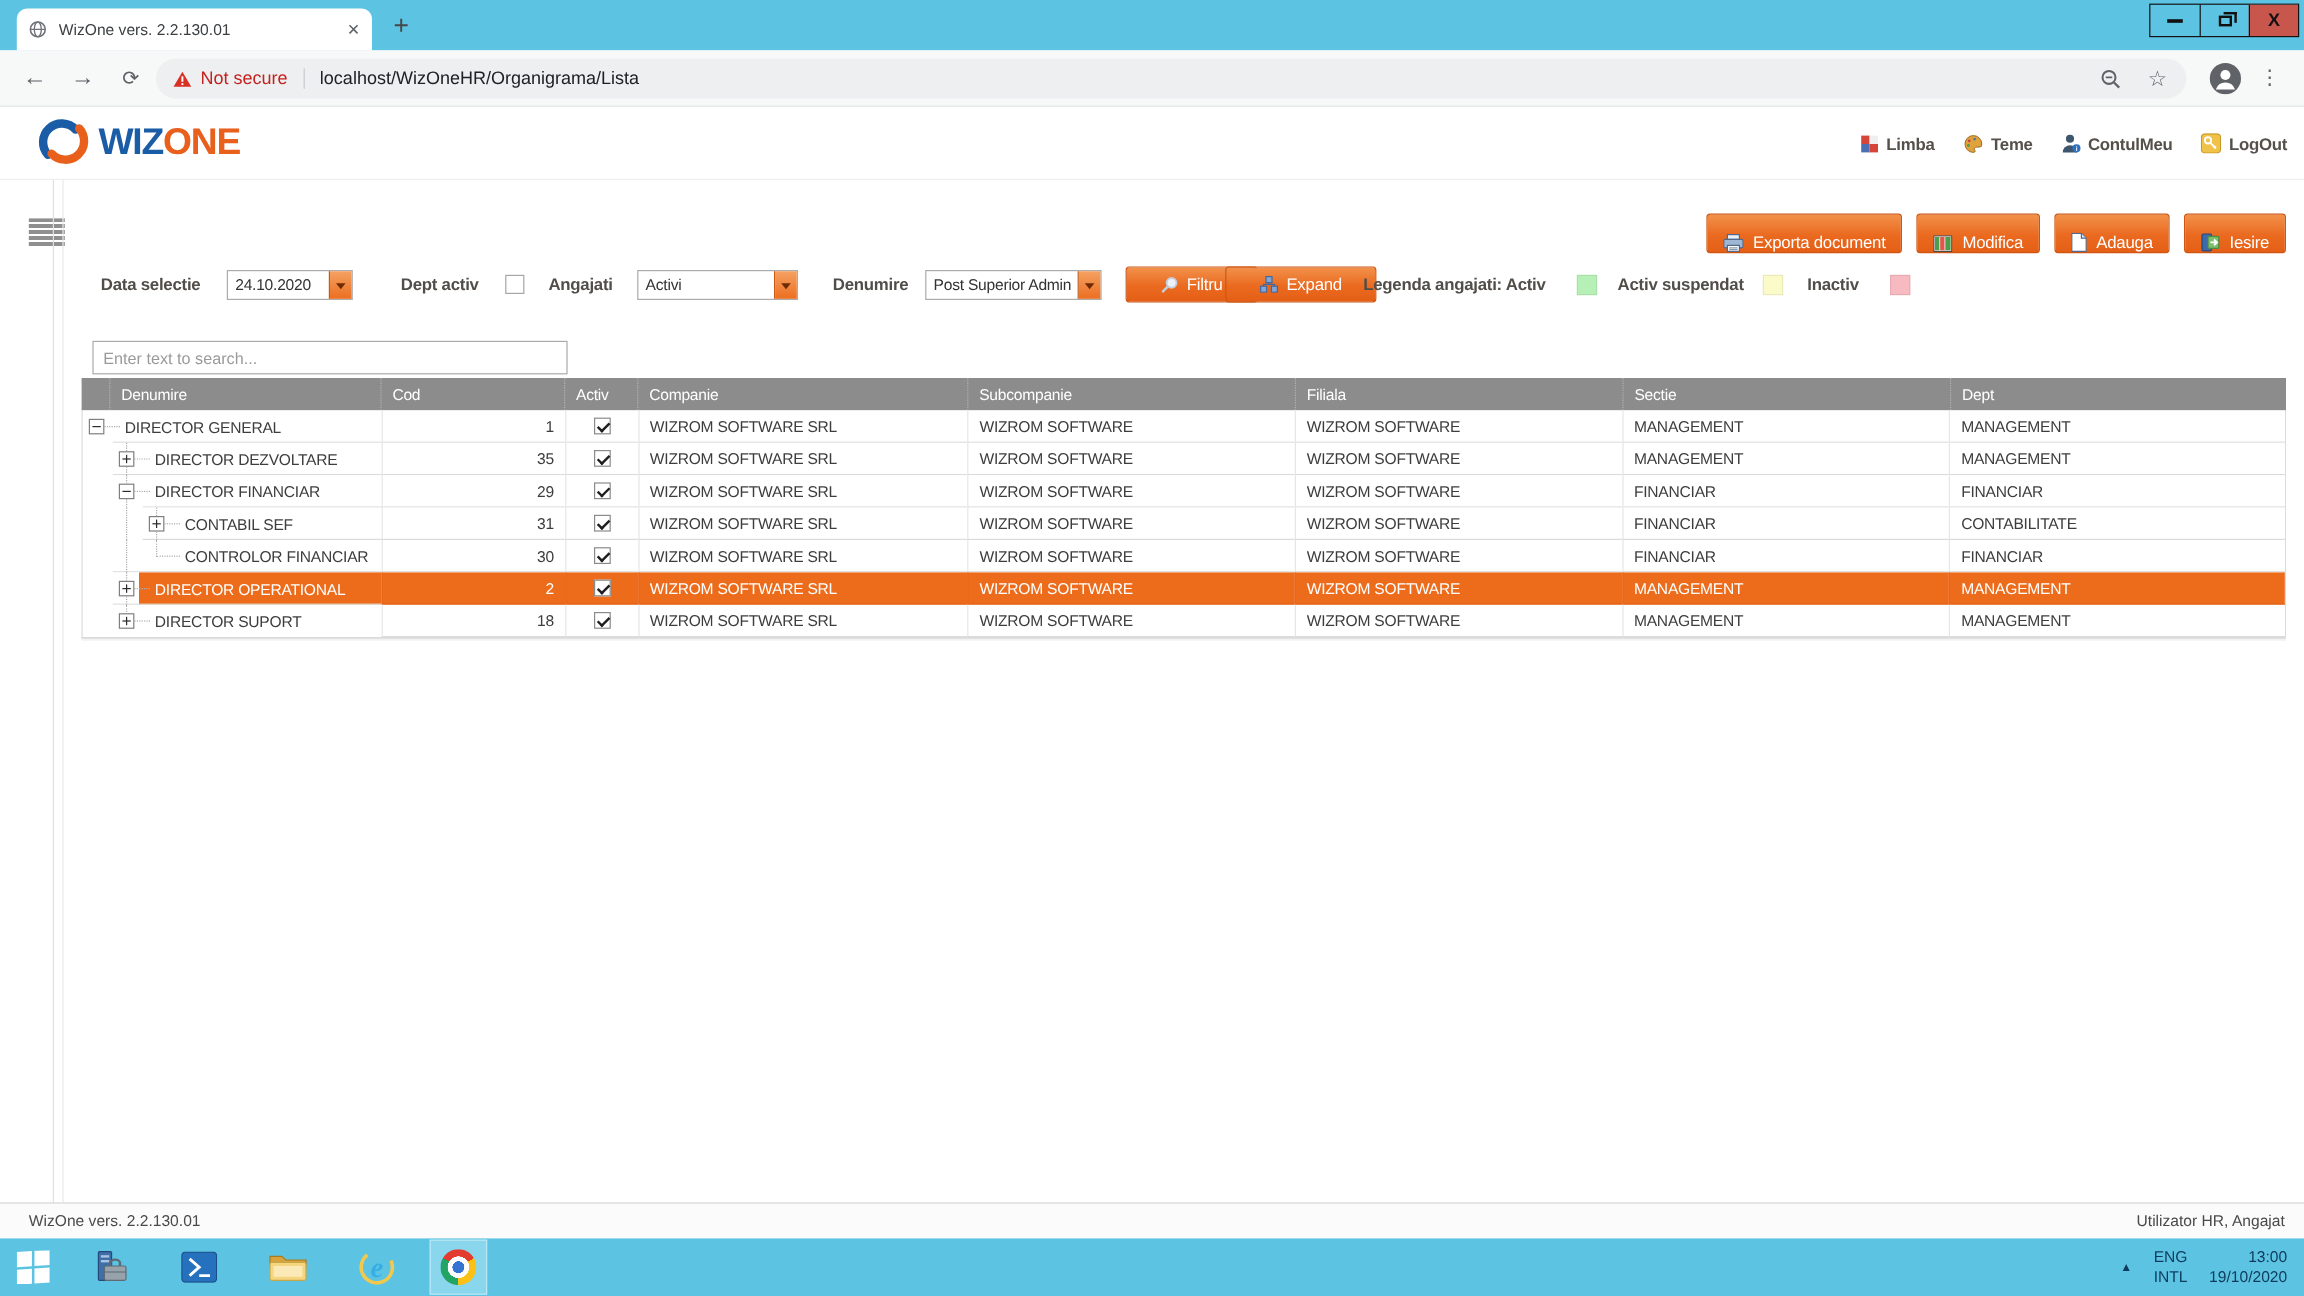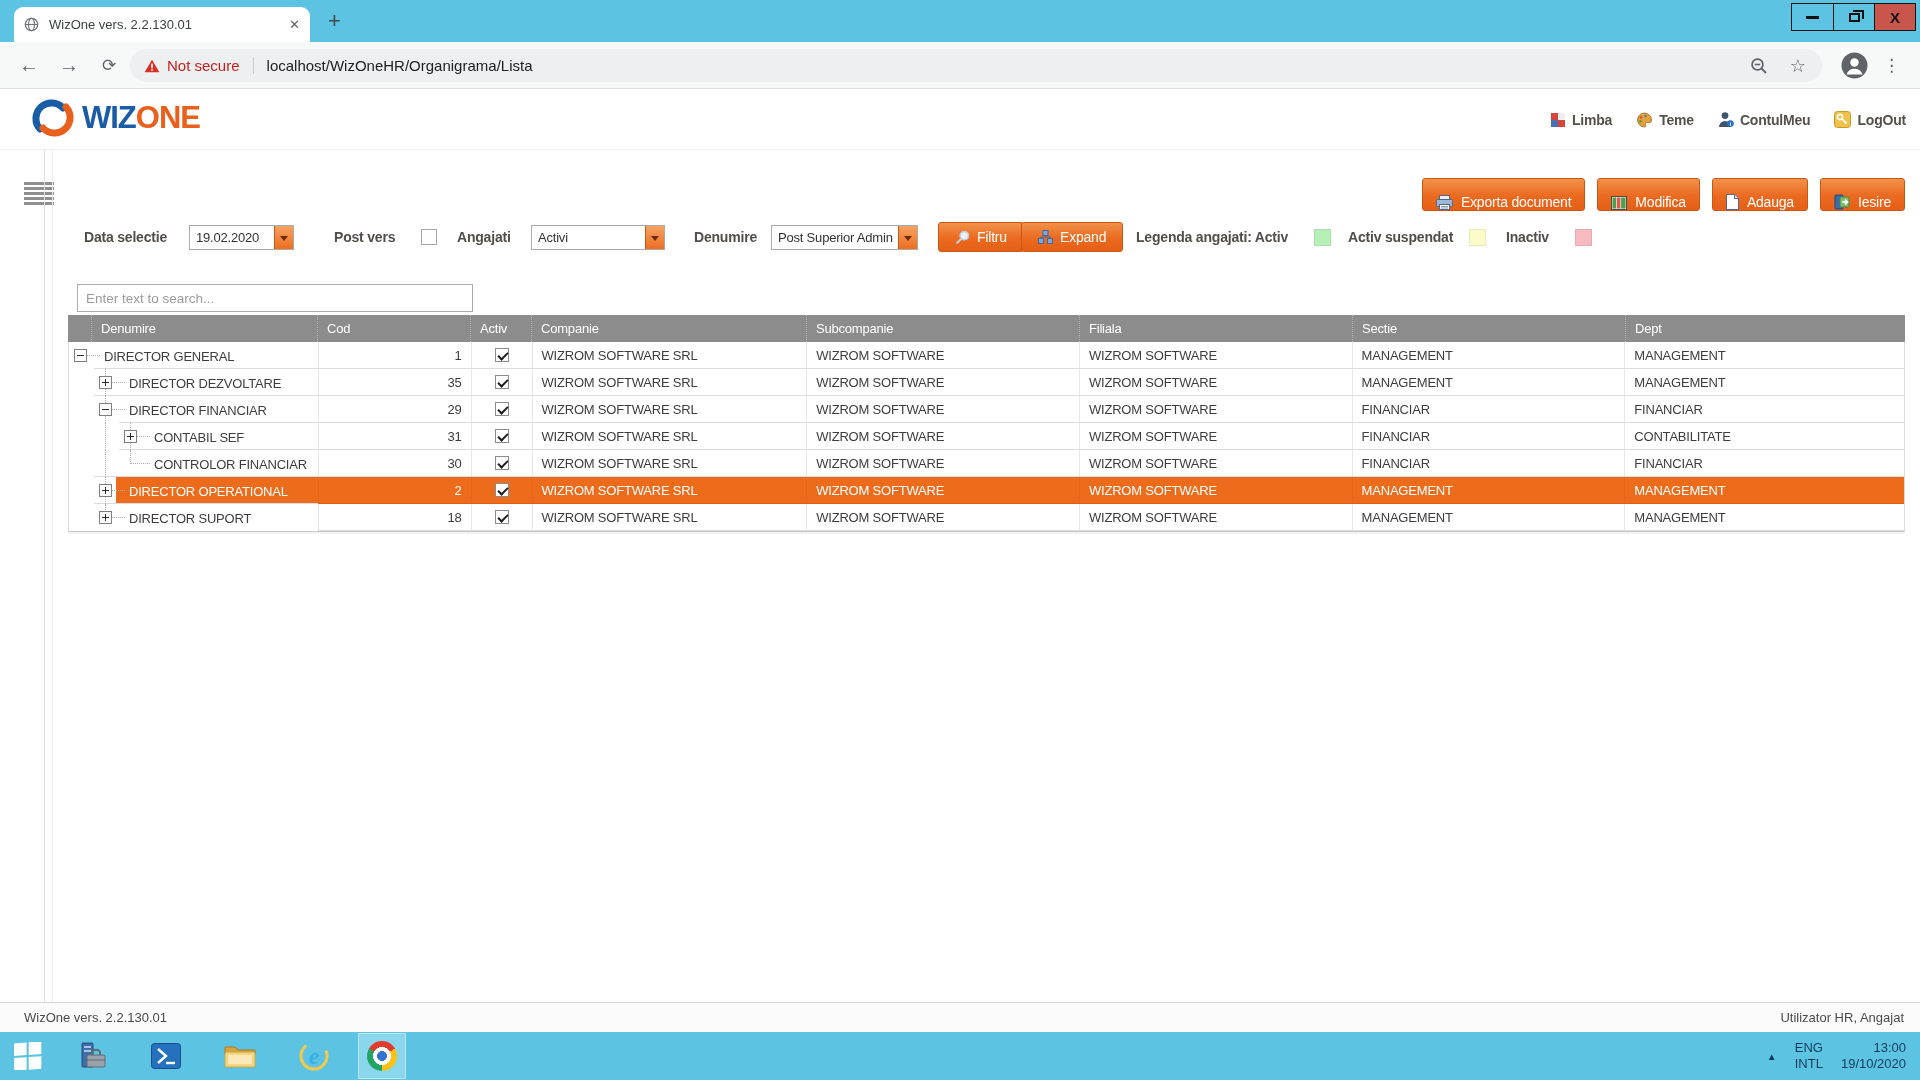--- a/index.html
+++ b/index.html
@@ -54,21 +54,21 @@
 
   
   #filterbar{position:absolute;left:0;top:133px;width:1920px;height:30px}
   .flabel{position:absolute;top:50%;transform:translateY(-50%);font-size:14px;font-weight:bold;color:#514D48;white-space:nowrap}
   .combo{position:absolute;top:3px;height:25px;background:#fff;border:1px solid #ABABAB;display:flex;align-items:stretch}
   .combo .cval{flex:1;font-size:13px;color:#333;padding:4px 0 0 6px;white-space:nowrap;overflow:hidden}
   .combo .cbtn{width:19px;background:linear-gradient(#F5A263,#EC6E21);border-left:1px solid #C85A14;position:relative;cursor:pointer}
   .combo .cbtn::after{content:"";position:absolute;left:5px;top:10px;border:4px solid transparent;border-top:5px solid #6E2A02}
   #postactiv-cb{position:absolute;left:421px;top:7px;width:16px;height:16px;background:#fff;border:1px solid #A6A6A6}
   .obtn{position:absolute;top:0;height:30px;border:1px solid #CE5613;border-radius:3px;color:#fff;font-size:14px;
-    background:linear-gradient(#F2914A,#EA6A20 55%,#E55F16);display:inline-flex;align-items:center;gap:7px;padding:0 16px;cursor:pointer}
+    background:linear-gradient(#F2914A,#EA6A20 55%,#E55F16);display:inline-flex;align-items:center;gap:7px;padding:0 28px;cursor:pointer}
   .swatch{position:absolute;top:7px;width:17px;height:17px;border:1px solid rgba(0,0,0,0.07)}
 
   
   #search{position:absolute;left:77px;top:195px;width:396px;height:28px;border:1px solid #ABABAB;
     font-size:13.5px;color:#333;padding:0 8px;font-family:"Liberation Sans","DejaVu Sans",sans-serif}
   #search::placeholder{color:#9A9A9A}
 
   
   #grid{position:absolute;left:68px;top:226px;width:1837px}
   .hrow{display:flex;height:27px;background:#8C8C8C}
@@ -273,24 +273,24 @@
           <rect x="6" y="3" width="9" height="10" rx="1" fill="#7BBE6E" stroke="#4E8A42"></rect>
           <path d="M8 8 h5 m-2 -2.4 l2.6 2.4 l-2.6 2.4" fill="none" stroke="#fff" stroke-width="1.5"></path>
         </svg>
       <span>Iesire</span>
     </div>
   </div>
 
   <div id="filterbar">
     <span class="flabel" style="left:84px">Data selectie</span>
     <div class="combo" style="left:189px;width:105px">
-      <span class="cval">19.02.2020</span>
+      <span class="cval">24.10.2020</span>
       <span class="cbtn"></span>
     </div>
-    <span class="flabel" style="left:334px">Post vers</span>
+    <span class="flabel" style="left:334px">Dept activ</span>
     <span id="postactiv-cb"></span>
     <span class="flabel" style="left:457px">Angajati</span>
     <div class="combo" style="left:531px;width:134px">
       <span class="cval">Activi</span>
       <span class="cbtn"></span>
     </div>
     <span class="flabel" style="left:694px">Denumire</span>
     <div class="combo" style="left:771px;width:147px">
       <span class="cval">Post Superior Admin</span>
       <span class="cbtn"></span>

